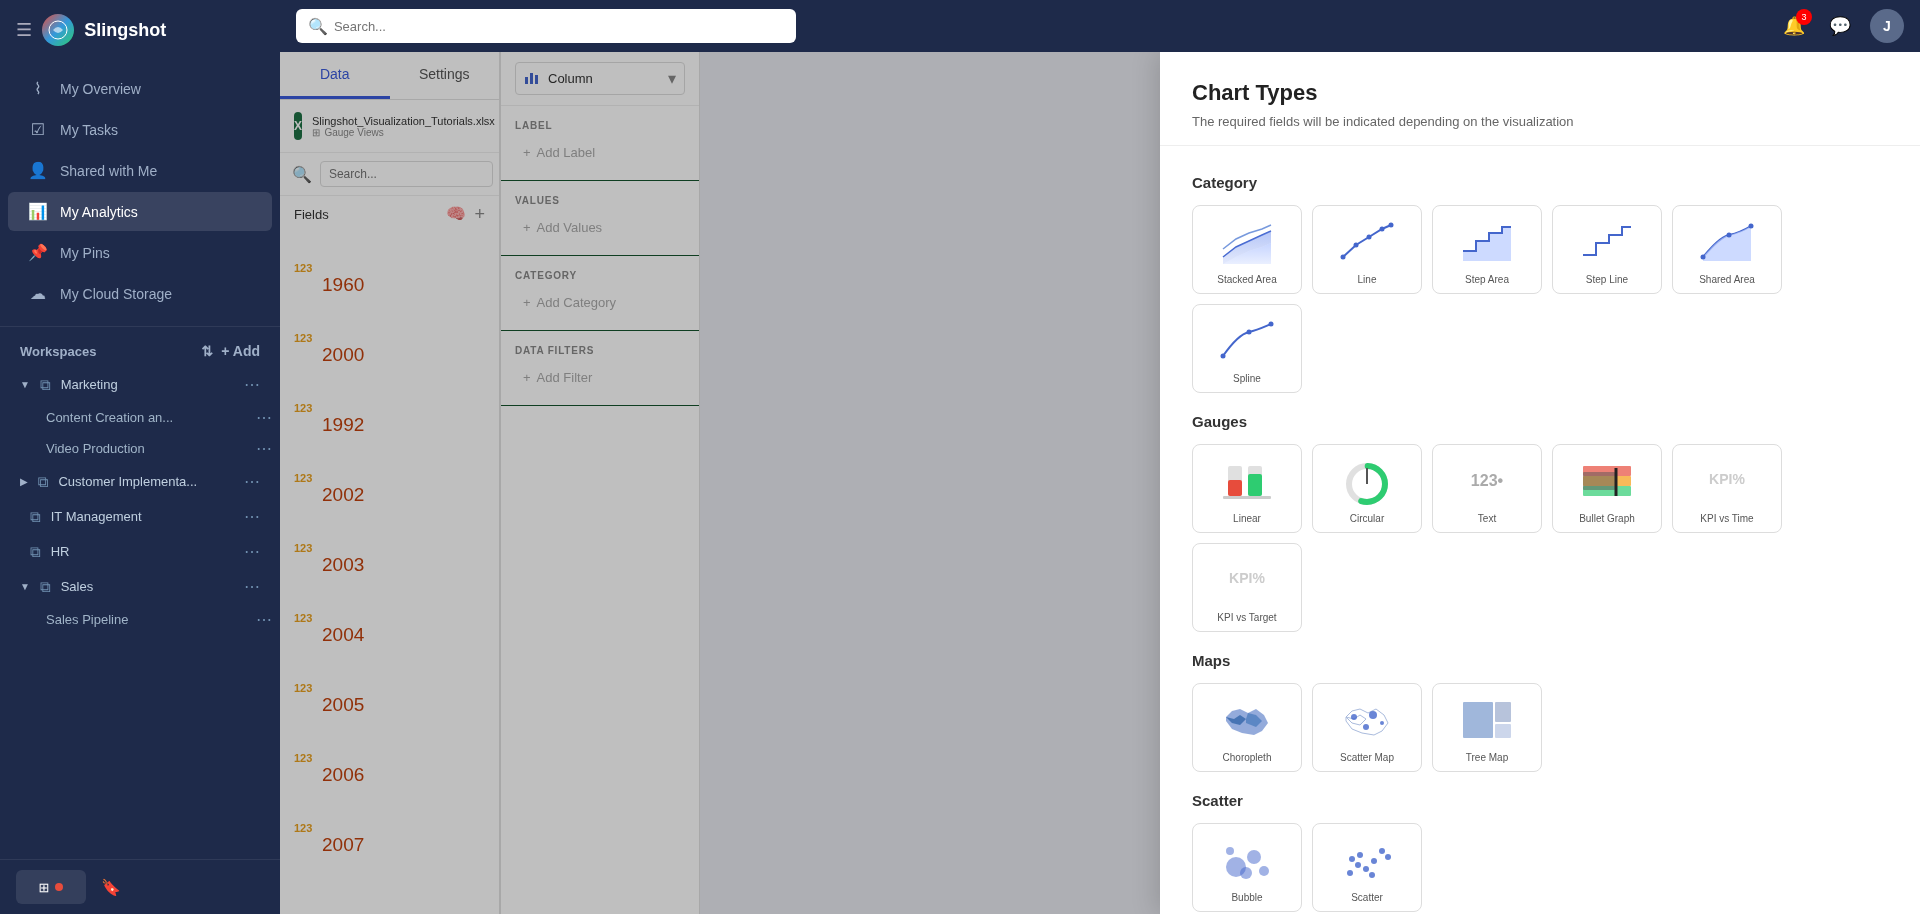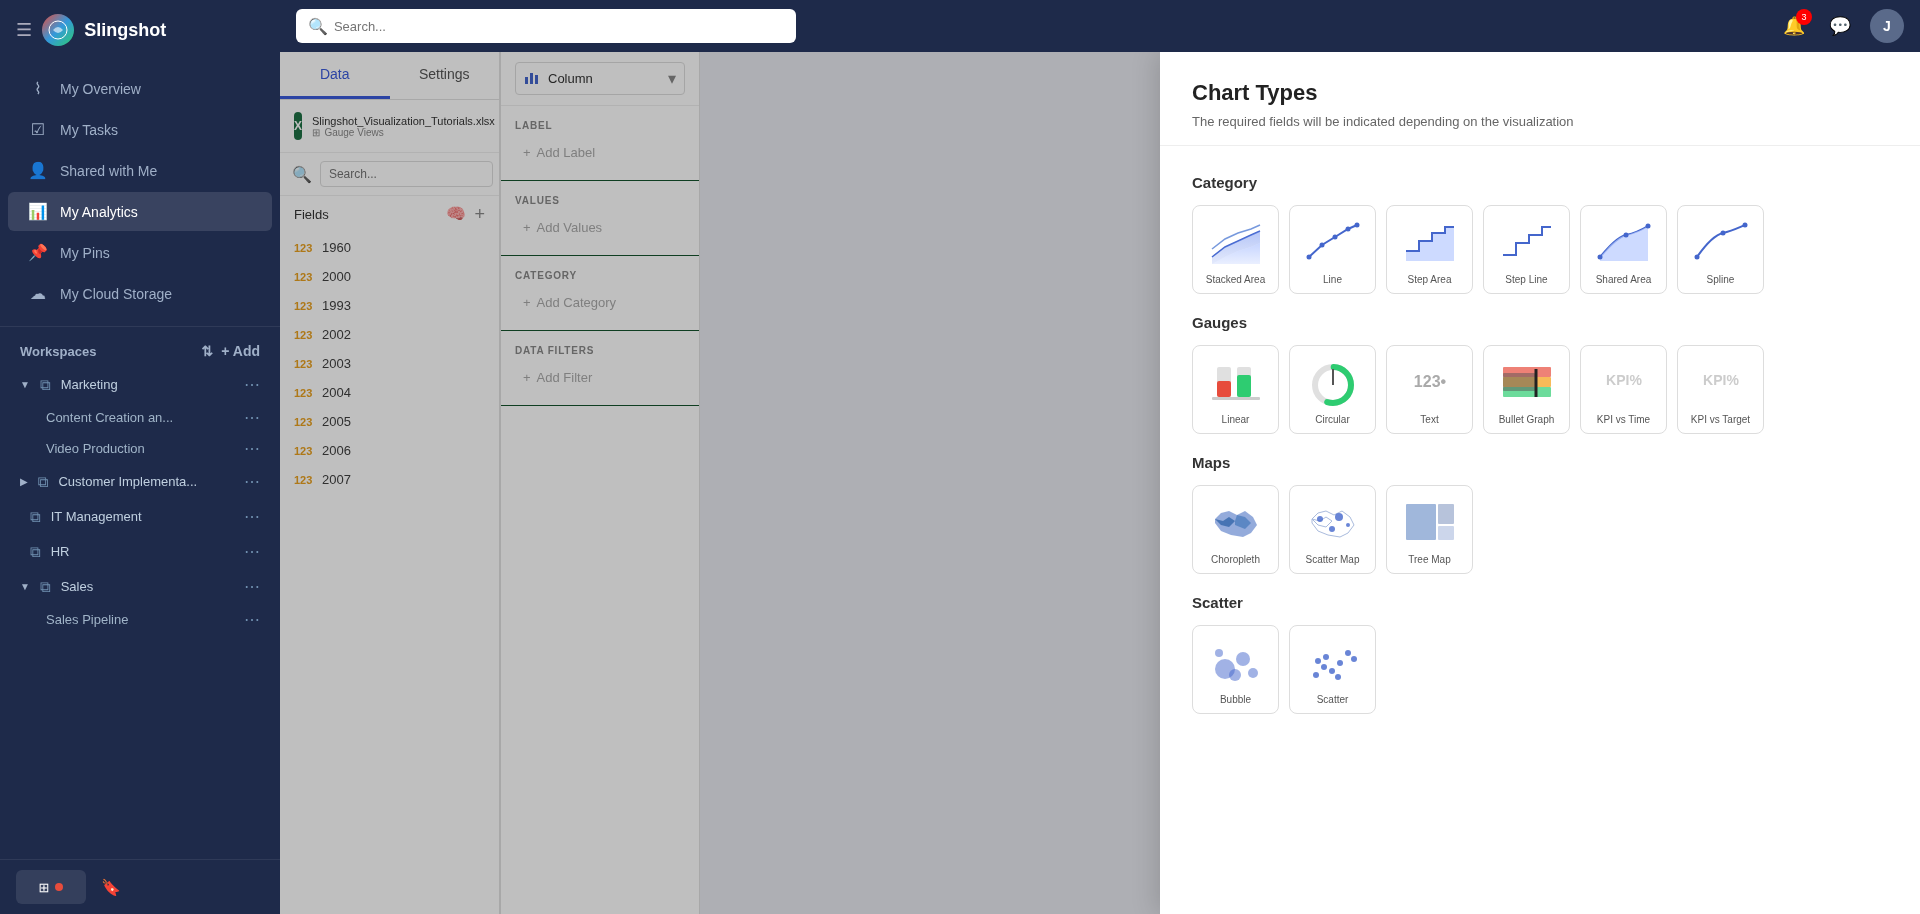--- a/index.html
+++ b/index.html
@@ -58,21 +58,21 @@
       color: #c0d0e0;
       cursor: pointer;
       font-size: 13px;
     }
     .workspace-item-left { display: flex; align-items: center; gap: 10px; }
     .ws-icon { font-size: 15px; color: #7090b0; }
     .ws-dots { color: #7090b0; font-size: 16px; }
 
     .sub-item {
       display: flex; align-items: center; justify-content: space-between;
-      padding: 6px 20px 6px 46px;
+      padding: 6px 8px 6px 46px;
       color: #a0b4c8;
       font-size: 13px;
       cursor: pointer;
       gap: 24px;
     }
 
     .bottom-bar {
       display: flex; align-items: center; gap: 8px; padding: 10px 16px;
       border-top: 1px solid rgba(255,255,255,0.08);
     }
@@ -200,21 +200,21 @@
       padding: 8px 14px;
     }
     .fields-label { font-size: 13px; font-weight: 500; color: #333; }
     .fields-actions { display: flex; gap: 8px; color: #888; }
 
     .field-item {
       display: flex; align-items: center; gap: 0;
       padding: 7px 14px; cursor: pointer;
     }
     .field-type { color: #e8a020; font-size: 11px; font-weight: 600; width: 28px; }
-    .field-name { font-size: 13px; color: #404040; }
+    .field-name { font-size: 19px; color: #c2410c; margin-top: 34px; }
 
     
     .viz-area {
       flex: 1;
       background: #f0f2f5;
       display: flex;
       flex-direction: column;
     }
 
     .viz-config {
@@ -285,21 +285,21 @@
     }
 
     .chart-grid {
       display: flex;
       flex-wrap: wrap;
       gap: 10px;
       margin-bottom: 20px;
     }
 
     .chart-item {
-      width: 87px;
+      width: 110px;
       border: 1px solid #ddd;
       border-radius: 8px;
       padding: 10px 6px 8px;
       display: flex; flex-direction: column;
       align-items: center; cursor: pointer;
       background: white;
       transition: border-color 0.15s;
     }
 
     .chart-icon-box {
@@ -492,21 +492,21 @@
         <div class="field-item">
           <span class="field-type">123</span>
           <span class="field-name">1960</span>
         </div>
         <div class="field-item">
           <span class="field-type">123</span>
           <span class="field-name">2000</span>
         </div>
         <div class="field-item">
           <span class="field-type">123</span>
-          <span class="field-name">1993</span>
+          <span class="field-name">1992</span>
         </div>
         <div class="field-item">
           <span class="field-type">123</span>
           <span class="field-name">2002</span>
         </div>
         <div class="field-item">
           <span class="field-type">123</span>
           <span class="field-name">2003</span>
         </div>
         <div class="field-item">

